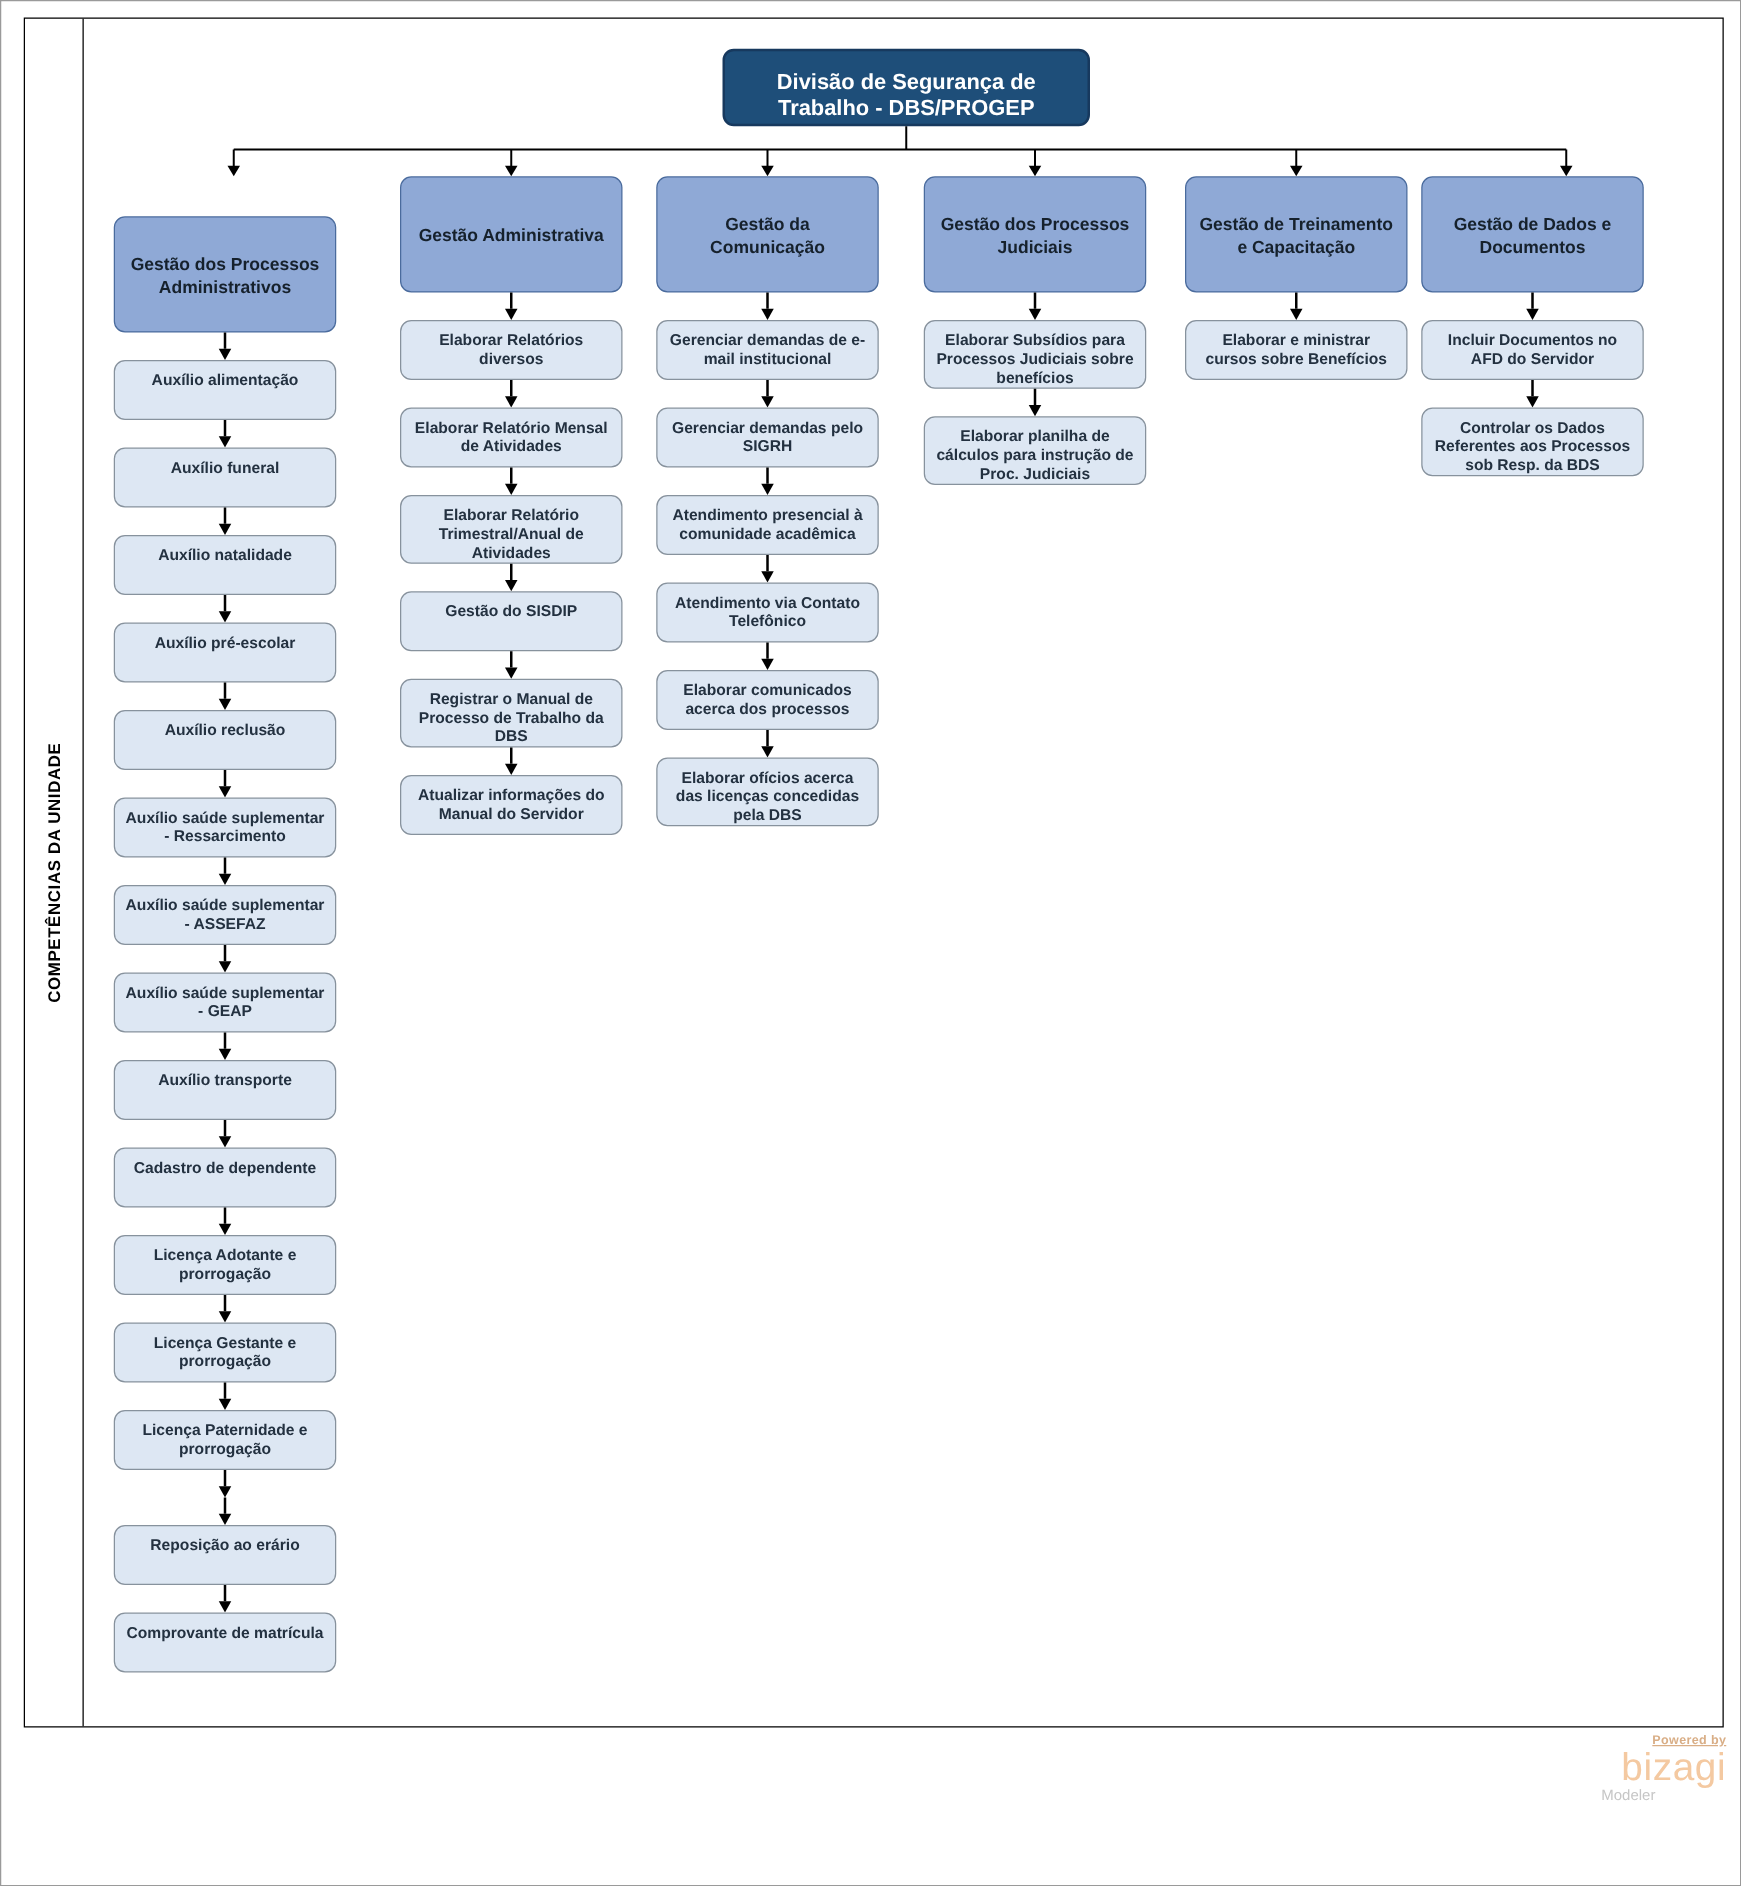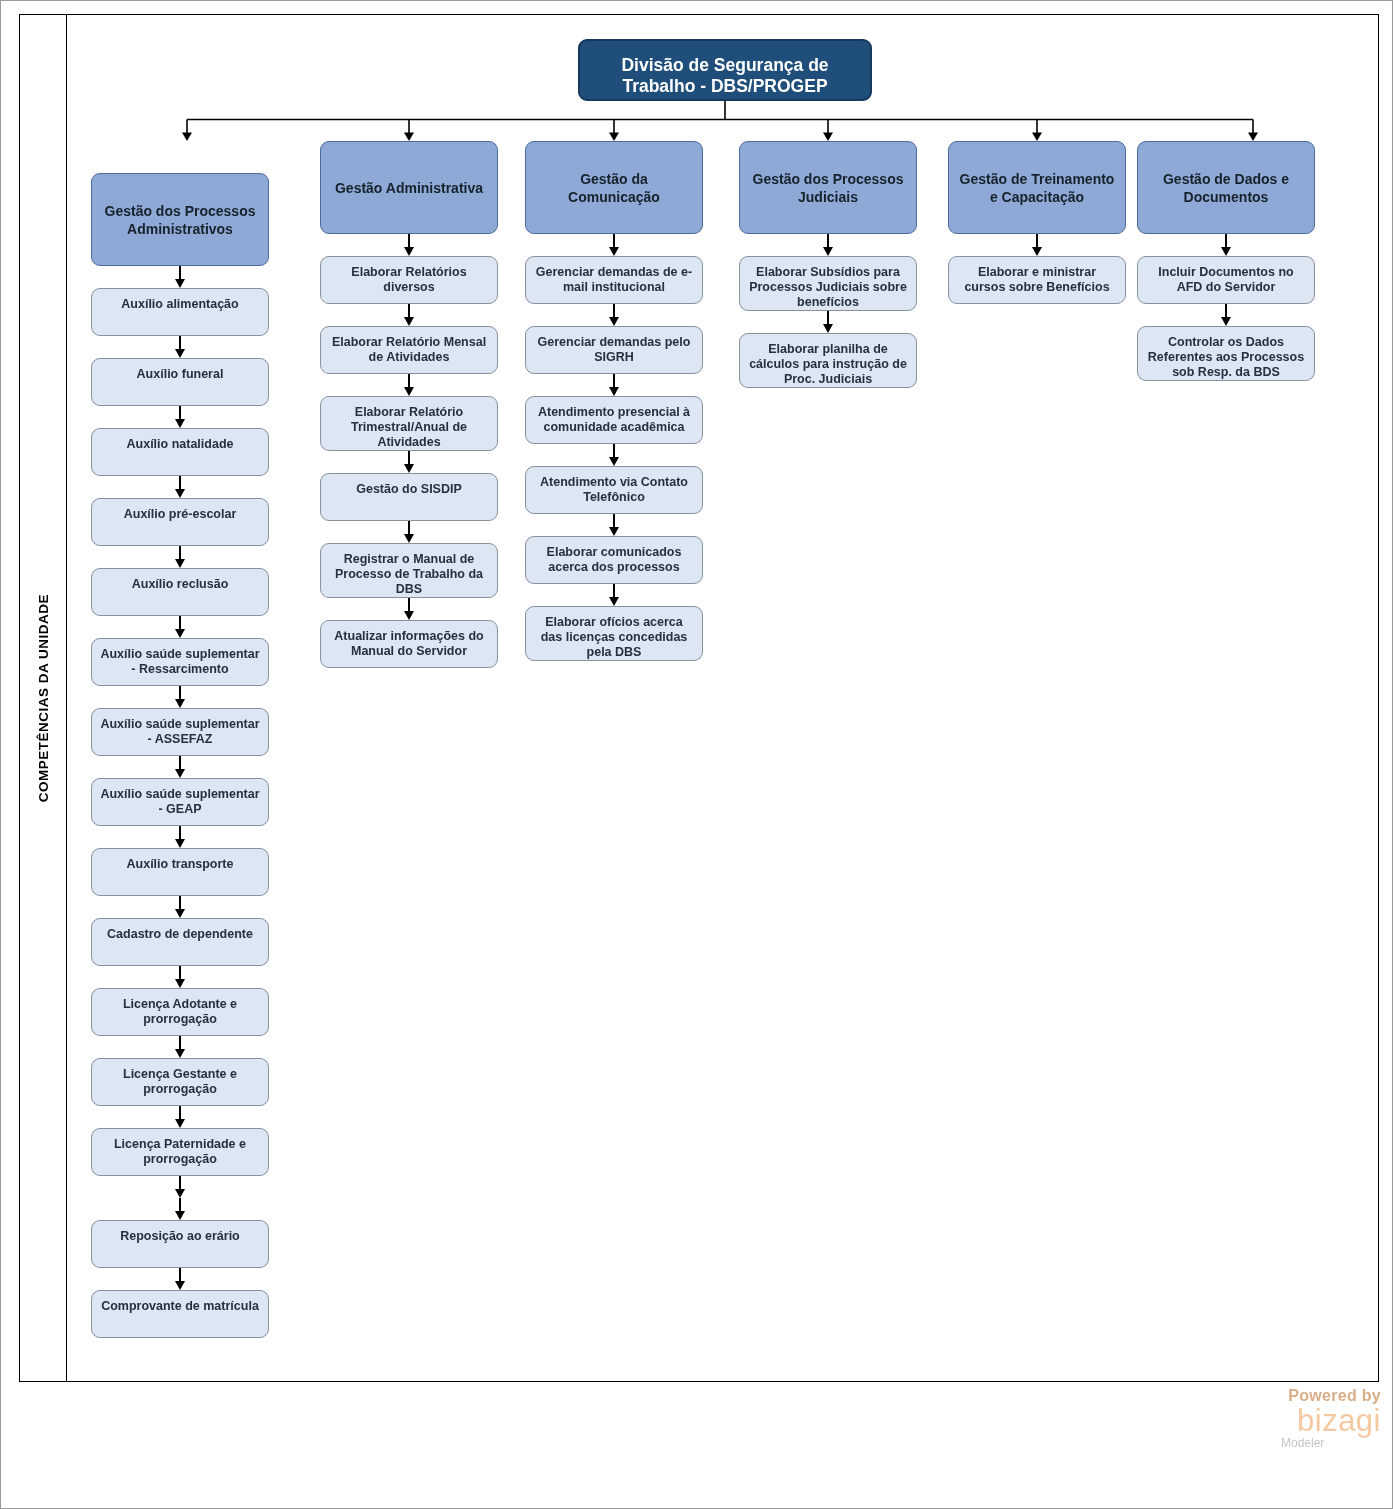--- a/index.html
+++ b/index.html
@@ -54,21 +54,21 @@
     justify-content:flex-start;flex:0 0 auto;
   }
   .arrow .line{display:block;width:1.5px;height:13px;background:#000;}
   .arrow .head{
     display:block;width:0;height:0;
     border-left:5px solid transparent;border-right:5px solid transparent;
     border-top:9px solid #000;
   }
   
   .branding{position:absolute;left:1280px;top:1386px;width:100px;text-align:right;}
-  .branding .powered{font-size:16px;font-weight:bold;color:#D9AE86;letter-spacing:.3px;}
+  .branding .powered{font-size:10px;font-weight:bold;color:#D9AE86;letter-spacing:.3px;text-decoration:underline;}
   .branding .brand{
     font-size:31px;font-weight:normal;color:#F4C9A1;line-height:30px;
     letter-spacing:.5px;text-align:right;margin-top:1px;
   }
   .branding .product{font-size:12px;color:#C6C6C6;text-align:left;margin-top:0px;}
 </style>
 </head>
 <body>
 
 <div class="pool">

